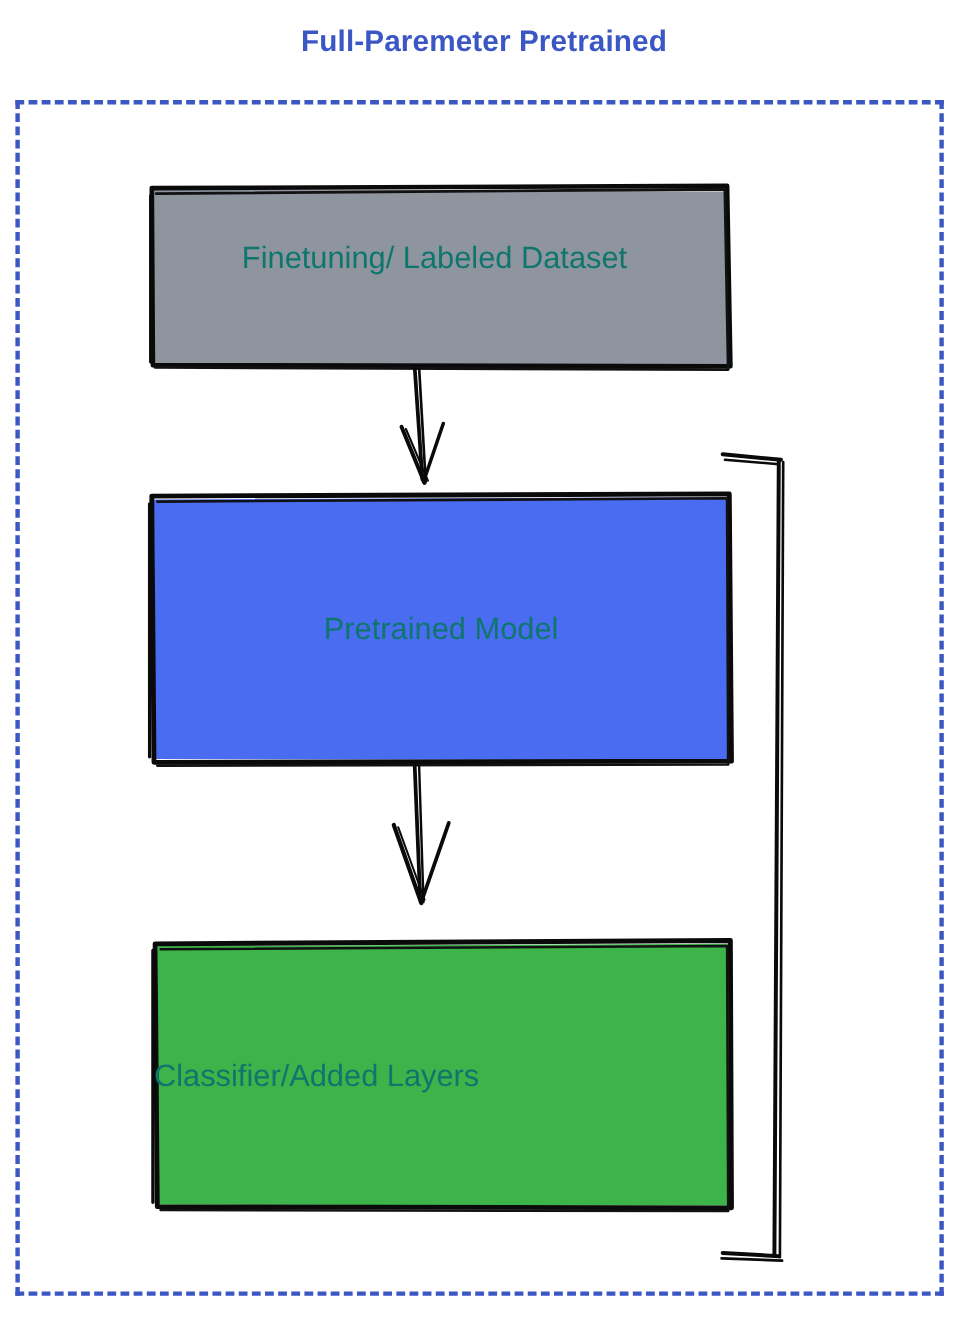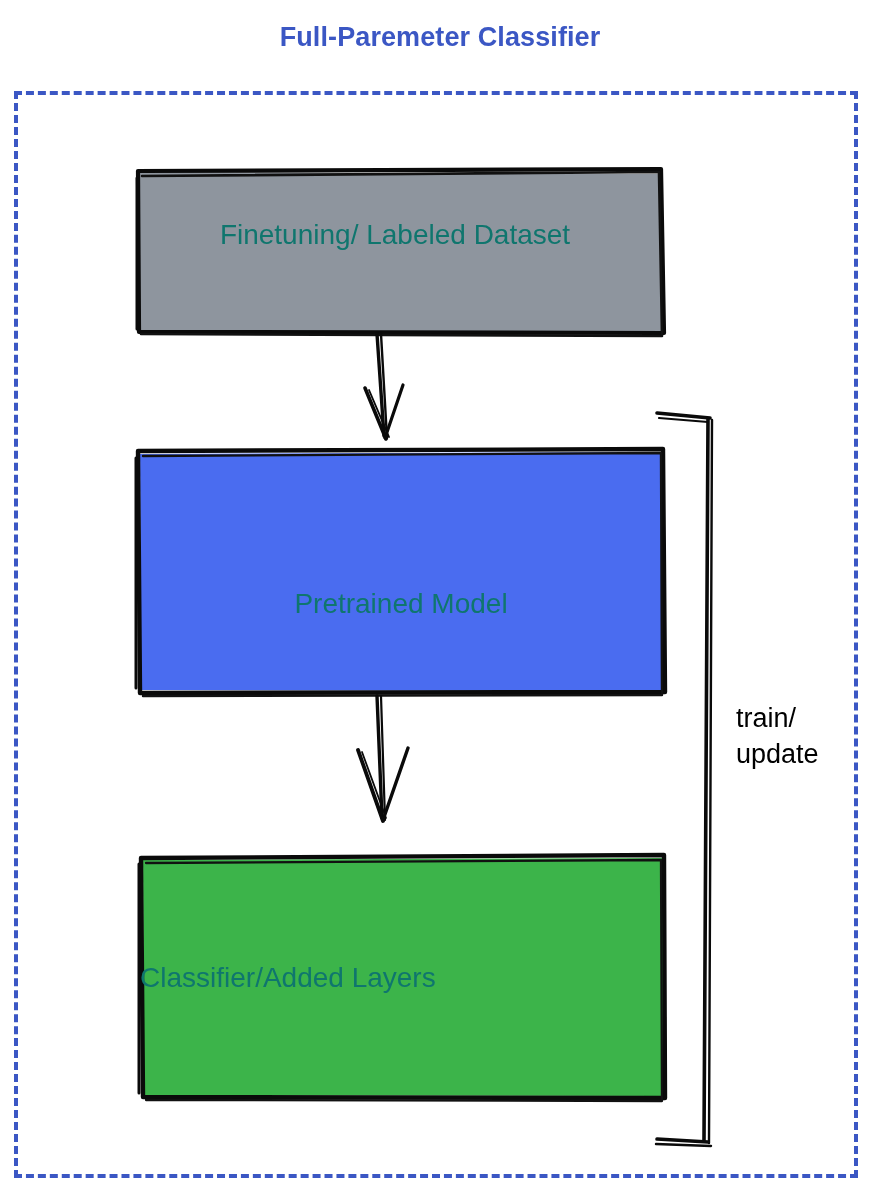--- a/index.html
+++ b/index.html
@@ -77,21 +77,20 @@
     top: 220px;
     width: 528px;
     text-align: center;
     transform: translateX(-6px);
   }
   #label-pretrained {
     left: 137px;
     top: 557px;
     width: 528px;
     text-align: center;
-    margin-top: 32px;
   }
   #label-classifier {
     left: 140px;
     top: 963px;
     width: 525px;
   }
 
   
   #label-trainupdate {
     position: absolute;
@@ -104,21 +103,21 @@
     text-align: left;
     white-space: nowrap;
   }
   #label-trainupdate span { display: block; }
 </style>
 </head>
 <body>
 
 <div id="diagram-root">
 
-  <div id="diagram-title">Full-Paremeter Classifier</div>
+  <div id="diagram-title">Full-Paremeter Pretrained</div>
 
   <div id="dashed-container"></div>
 
   <svg id="sketch-layer" width="880" height="1200" viewBox="0 0 880 1200">
 
     <g>
       <path d="M 139,172 L 662,174 L 663,332 L 140,331 Z" fill="#8e959e" stroke="none"></path>
       <path d="M 138,171 L 661,169 L 664,333 L 139,332 Z" fill="none" stroke="#0a0a0a" stroke-width="4.2" stroke-linecap="round" stroke-linejoin="round"></path>
       <path d="M 142,176 L 659,172 L 662,336 L 141,334" fill="none" stroke="#111111" stroke-width="2.6" stroke-linecap="round" stroke-linejoin="round"></path>
       <path d="M 137,178 L 137,329" fill="none" stroke="#0a0a0a" stroke-width="3" stroke-linecap="round"></path>
@@ -166,18 +165,14 @@
       <path d="M 656,1144 L 711,1146" fill="none" stroke="#0a0a0a" stroke-width="2.4" stroke-linecap="round"></path>
     </g>
   </svg>
 
   <div class="box-label" id="label-dataset">Finetuning/ Labeled Dataset</div>
 
   <div class="box-label" id="label-pretrained">Pretrained Model</div>
 
   <div class="box-label" id="label-classifier">Classifier/Added Layers</div>
 
-  <div id="label-trainupdate">
-    <span>train/</span>
-    <span>update</span>
-  </div>
 
 </div>
 
 </body></html>

